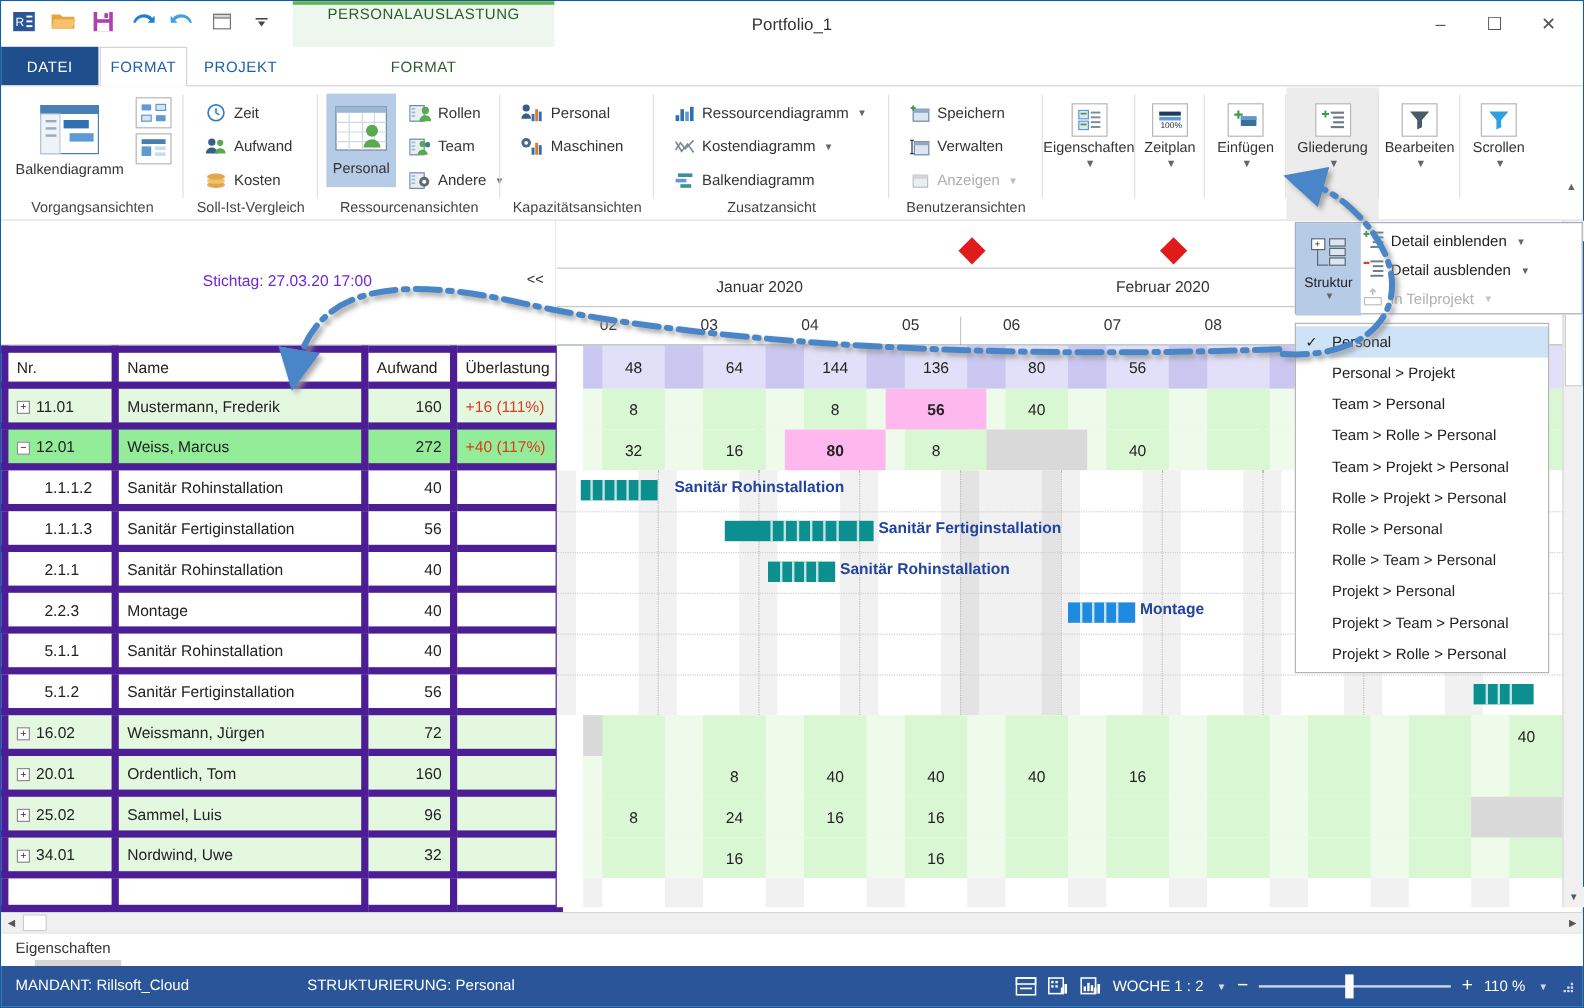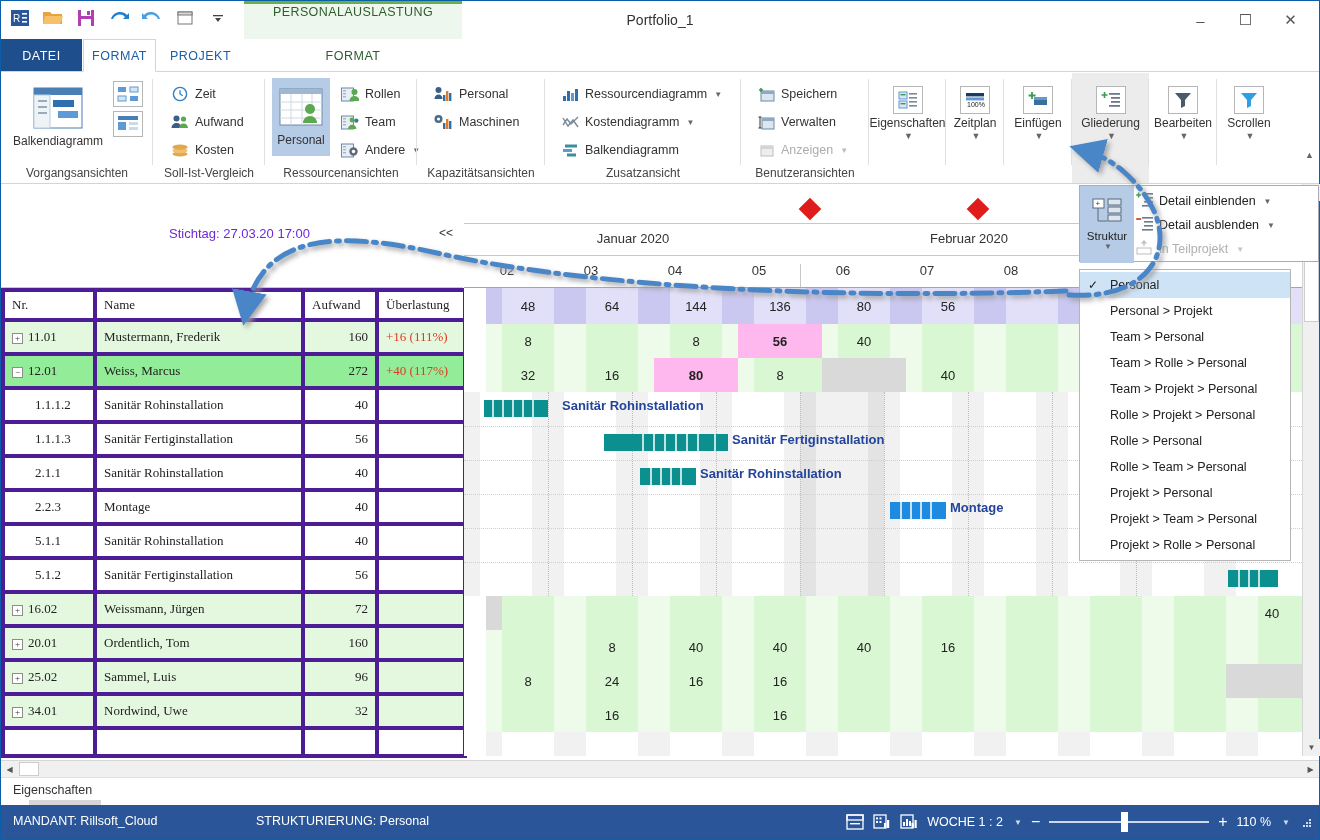--- a/index.html
+++ b/index.html
@@ -46,21 +46,21 @@
 
   
   .body { position:absolute; left:0; top:183px; right:0; bottom:83px; background:#fff; }
 
   .leftpane { position:absolute; left:0; top:0; width:462px; height:100%; background:#fff; border-right:1px solid #9aa; }
   .stichtag { position:absolute; left:0; top:0; width:462px; height:104px; background:#fff; border-bottom:1px solid #c8c8c8; }
   .stichtag .txt { position:absolute; left:168px; top:42px; font-size:13px; color:#6d28d9; }
   .stichtag .lt { position:absolute; right:10px; top:42px; font-size:12px; color:#333; cursor:pointer; }
 
   table.tbl { position:absolute; left:0; top:104px; width:462px; border-collapse:collapse; table-layout:fixed; }
-  table.tbl th, table.tbl td { border:4px solid #4c1d95; font-size:13px; padding:0 7px; height:34px; font-weight:normal;font-family:Liberation Serif, serif; }
+  table.tbl th, table.tbl td { border:6px solid #4c1d95; font-size:13px; padding:0 7px; height:34px; font-weight:normal; }
   table.tbl th { background:#fff; text-align:left; color:#222; height:30px; }
   .c-nr { width:92px; } .c-name { width:208px; } .c-auf { width:74px; text-align:right; } .c-ueb { width:88px; }
   td.num { text-align:right; }
   tr.lvl1 td { background:#e4f8e0; }
   tr.lvl1.sel td { background:#93ed98; }
   tr.leaf td { background:#fff; }
   tr.empty td { background:#fff; height:28px; }
   .ueb { color:#e03a20; }
   .exp { display:inline-block; width:11px; height:11px; border:1px solid #8d8d8d; background:#fff;
          font-size:9px; line-height:9px; text-align:center; color:#333; margin-right:5px; vertical-align:middle; }

